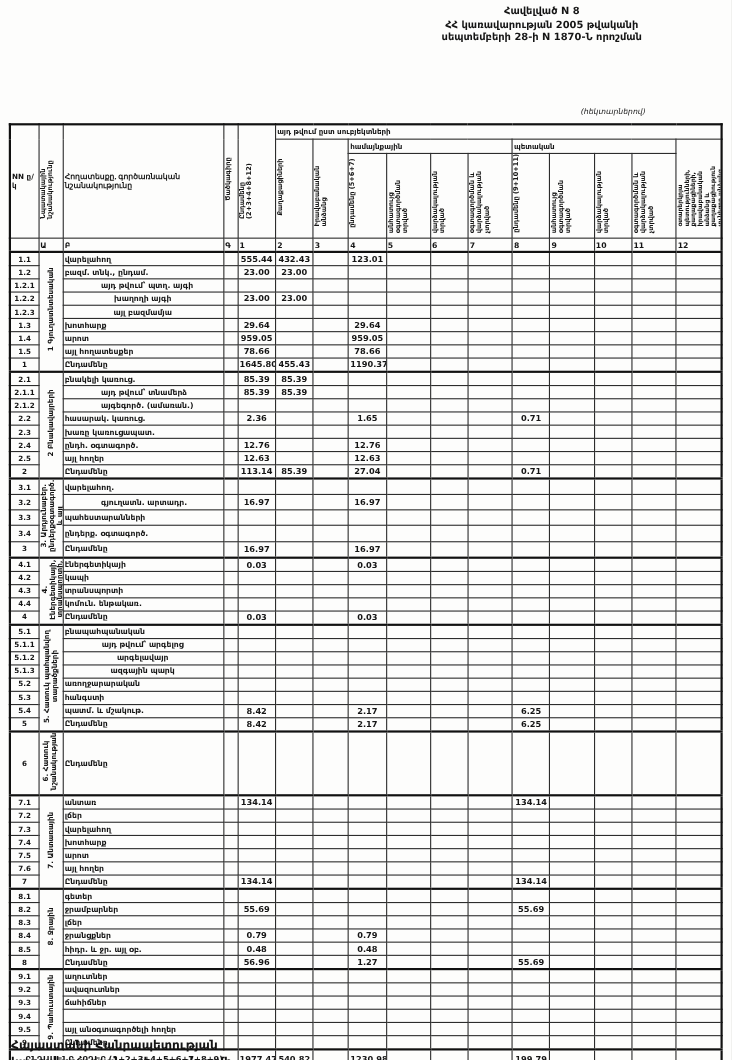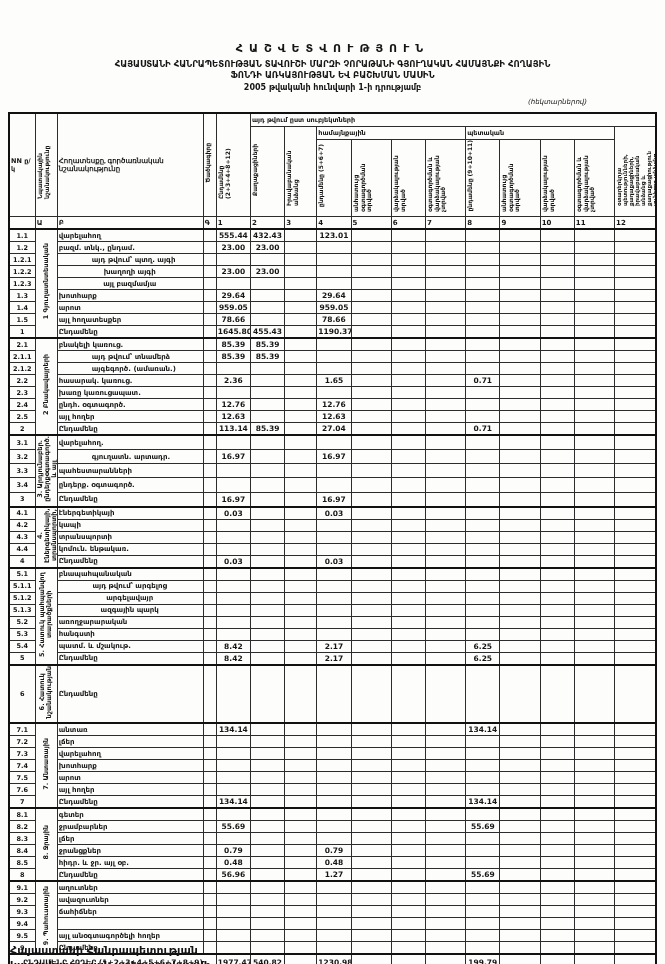--- a/index.html
+++ b/index.html
@@ -54,27 +54,26 @@
   .footer-left { position:absolute; top:944px; left:10px; font-size:11px; font-weight:bold;
                  line-height:1.35; }
   .signer { position:absolute; top:972px; left:540px; width:118px; text-align:right;
             font-size:9px; font-weight:bold; }
 </style>
 </head>
 <body>
 
 <div class="page">
 
+  <div class="annex">
+    <div>Հավելված N 8</div>
+    <div>ՀՀ կառավարության 2005 թվականի</div>
+    <div>սեպտեմբերի 28-ի N 1870-Ն որոշման</div>
+  </div>
 
-  <div class="title-block">
-    <div class="main-title">ՀԱՇՎԵՏՎՈՒԹՅՈՒՆ</div>
-    <div class="sub-title">ՀԱՅԱՍՏԱՆԻ ՀԱՆՐԱՊԵՏՈՒԹՅԱՆ ՏԱՎՈՒՇԻ ՄԱՐԶԻ ՉՈՐԱԹԱՆԻ ԳՅՈՒՂԱԿԱՆ ՀԱՄԱՅՆՔԻ ՀՈՂԱՅԻՆ</div>
-    <div class="sub-title2">ՖՈՆԴԻ ԱՌԿԱՅՈՒԹՅԱՆ ԵՎ ԲԱՇԽՄԱՆ ՄԱՍԻՆ</div>
-    <div class="date-line">2005 թվականի հունվարի 1-ի դրությամբ</div>
-  </div>
 
   <div class="units-note">(հեկտարներով)</div>
 
   <table class="report">
     <colgroup>
       <col style="width:26px">
         <col style="width:22px">
         <col style="width:145px">
         <col style="width:13px">
       <col style="width:34px">

